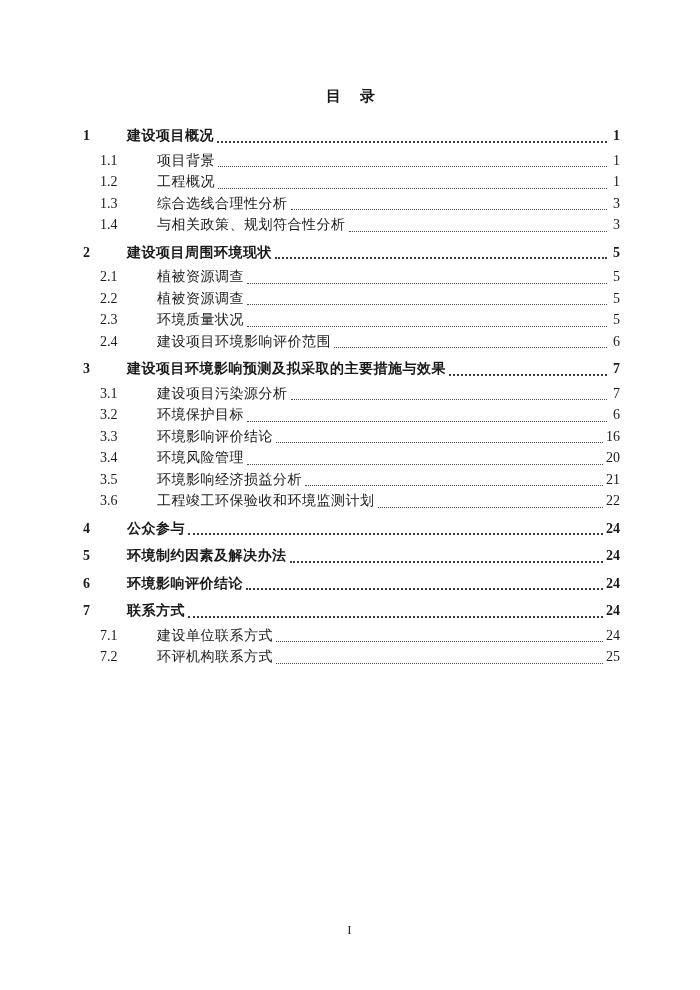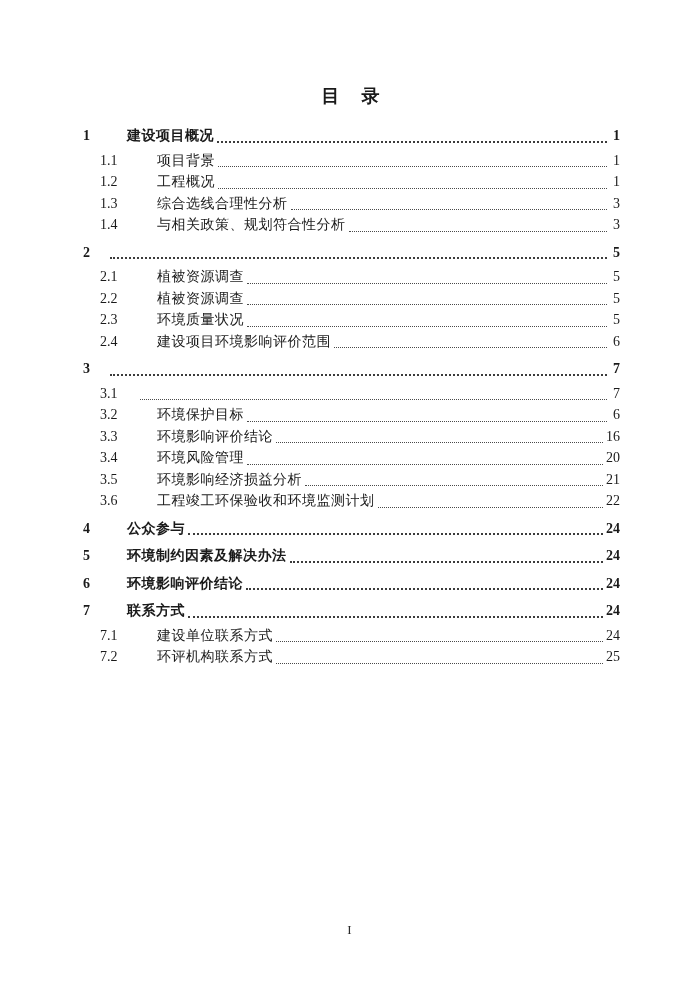--- a/index.html
+++ b/index.html
@@ -17,21 +17,21 @@
   }
   .doc-page {
     position: absolute;
     inset: 0;
     background: #ffffff;
     padding: 84px 80px 0 83px;
     box-sizing: border-box;
   }
   .doc-title {
     text-align: center;
-    font-size: 18px;
+    font-size: 15px;
     font-weight: bold;
     letter-spacing: 2px;
     margin: 0 0 17px 0;
     line-height: 24px;
   }
   .toc-list {
     width: 100%;
   }
   .toc-row {
     display: flex;
@@ -111,20 +111,21 @@
     <span class="pg">3</span>
   </div>
       <div class="toc-row level-2">
     <span class="num">1.4</span>
     <span class="label">与相关政策、规划符合性分析</span>
     <span class="leader"></span>
     <span class="pg">3</span>
   </div>
       <div class="toc-row level-1">
     <span class="num">2</span>
+    <span class="label">建设项目周围环境现状</span>
     <span class="leader"></span>
     <span class="pg">5</span>
   </div>
       <div class="toc-row level-2">
     <span class="num">2.1</span>
     <span class="label">植被资源调查</span>
     <span class="leader"></span>
     <span class="pg">5</span>
   </div>
       <div class="toc-row level-2">
@@ -140,25 +141,27 @@
     <span class="pg">5</span>
   </div>
       <div class="toc-row level-2">
     <span class="num">2.4</span>
     <span class="label">建设项目环境影响评价范围</span>
     <span class="leader"></span>
     <span class="pg">6</span>
   </div>
       <div class="toc-row level-1">
     <span class="num">3</span>
+    <span class="label">建设项目环境影响预测及拟采取的主要措施与效果</span>
     <span class="leader"></span>
     <span class="pg">7</span>
   </div>
       <div class="toc-row level-2">
     <span class="num">3.1</span>
+    <span class="label">建设项目污染源分析</span>
     <span class="leader"></span>
     <span class="pg">7</span>
   </div>
       <div class="toc-row level-2">
     <span class="num">3.2</span>
     <span class="label">环境保护目标</span>
     <span class="leader"></span>
     <span class="pg">6</span>
   </div>
       <div class="toc-row level-2">

